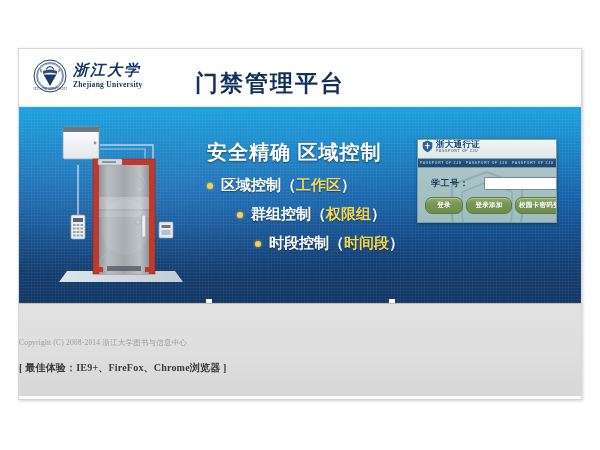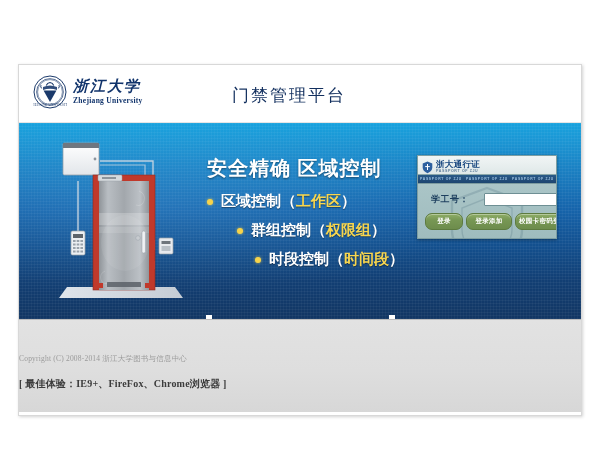--- a/index.html
+++ b/index.html
@@ -11,21 +11,21 @@
     height: 450px;
     background: #ffffff;
     font-family: "Liberation Sans", sans-serif;
     overflow: hidden;
   }
 
   
   #page-card {
     position: absolute;
     left: 18px;
-    top: 64px;
+    top: 48px;
     width: 564px;
     height: 352px;
     background: #ffffff;
     border: 1px solid #d8d8d8;
     box-shadow: 1px 1px 3px rgba(0,0,0,0.18);
     box-sizing: border-box;
     overflow: hidden;
   }
 
   
@@ -66,26 +66,25 @@
     font-weight: bold;
     color: #10336b;
     letter-spacing: 0.3px;
     margin-top: 3px;
     white-space: nowrap;
   }
   #platform-title {
     position: absolute;
     left: 176px;
     top: 19px;
-    font-size: 17px;
-    font-weight: normal;
+    font-size: 23px;
+    font-weight: bold;
     color: #122f5e;
     letter-spacing: 2px;
     white-space: nowrap;
-    margin-left: 37px;
   }
 
   
   #hero-banner {
     position: relative;
     height: 196px;
     background:
       linear-gradient(180deg,
         #18a2de 0%,
         #1b96d4 9%,
@@ -178,21 +177,21 @@
     transform: translateX(-50%);
     opacity: 0.18;
     pointer-events: none;
   }
   #login-header {
     position: relative;
     height: 19px;
     background: linear-gradient(180deg, #f1f5f5 0%, #dfe8e8 100%);
     border-bottom: 1px solid #8aa7aa;
     display: flex;
-    align-items: flex-end;
+    align-items: flex-start;
     padding-left: 4px;
     box-sizing: border-box;
   }
   #passport-shield { flex: 0 0 auto; margin-right: 3px; }
   #passport-text { display: flex; flex-direction: column; line-height: 1; }
   #passport-cn {
     font-size: 8.5px;
     font-weight: bold;
     color: #15447d;
     font-family: "Liberation Serif", serif;

